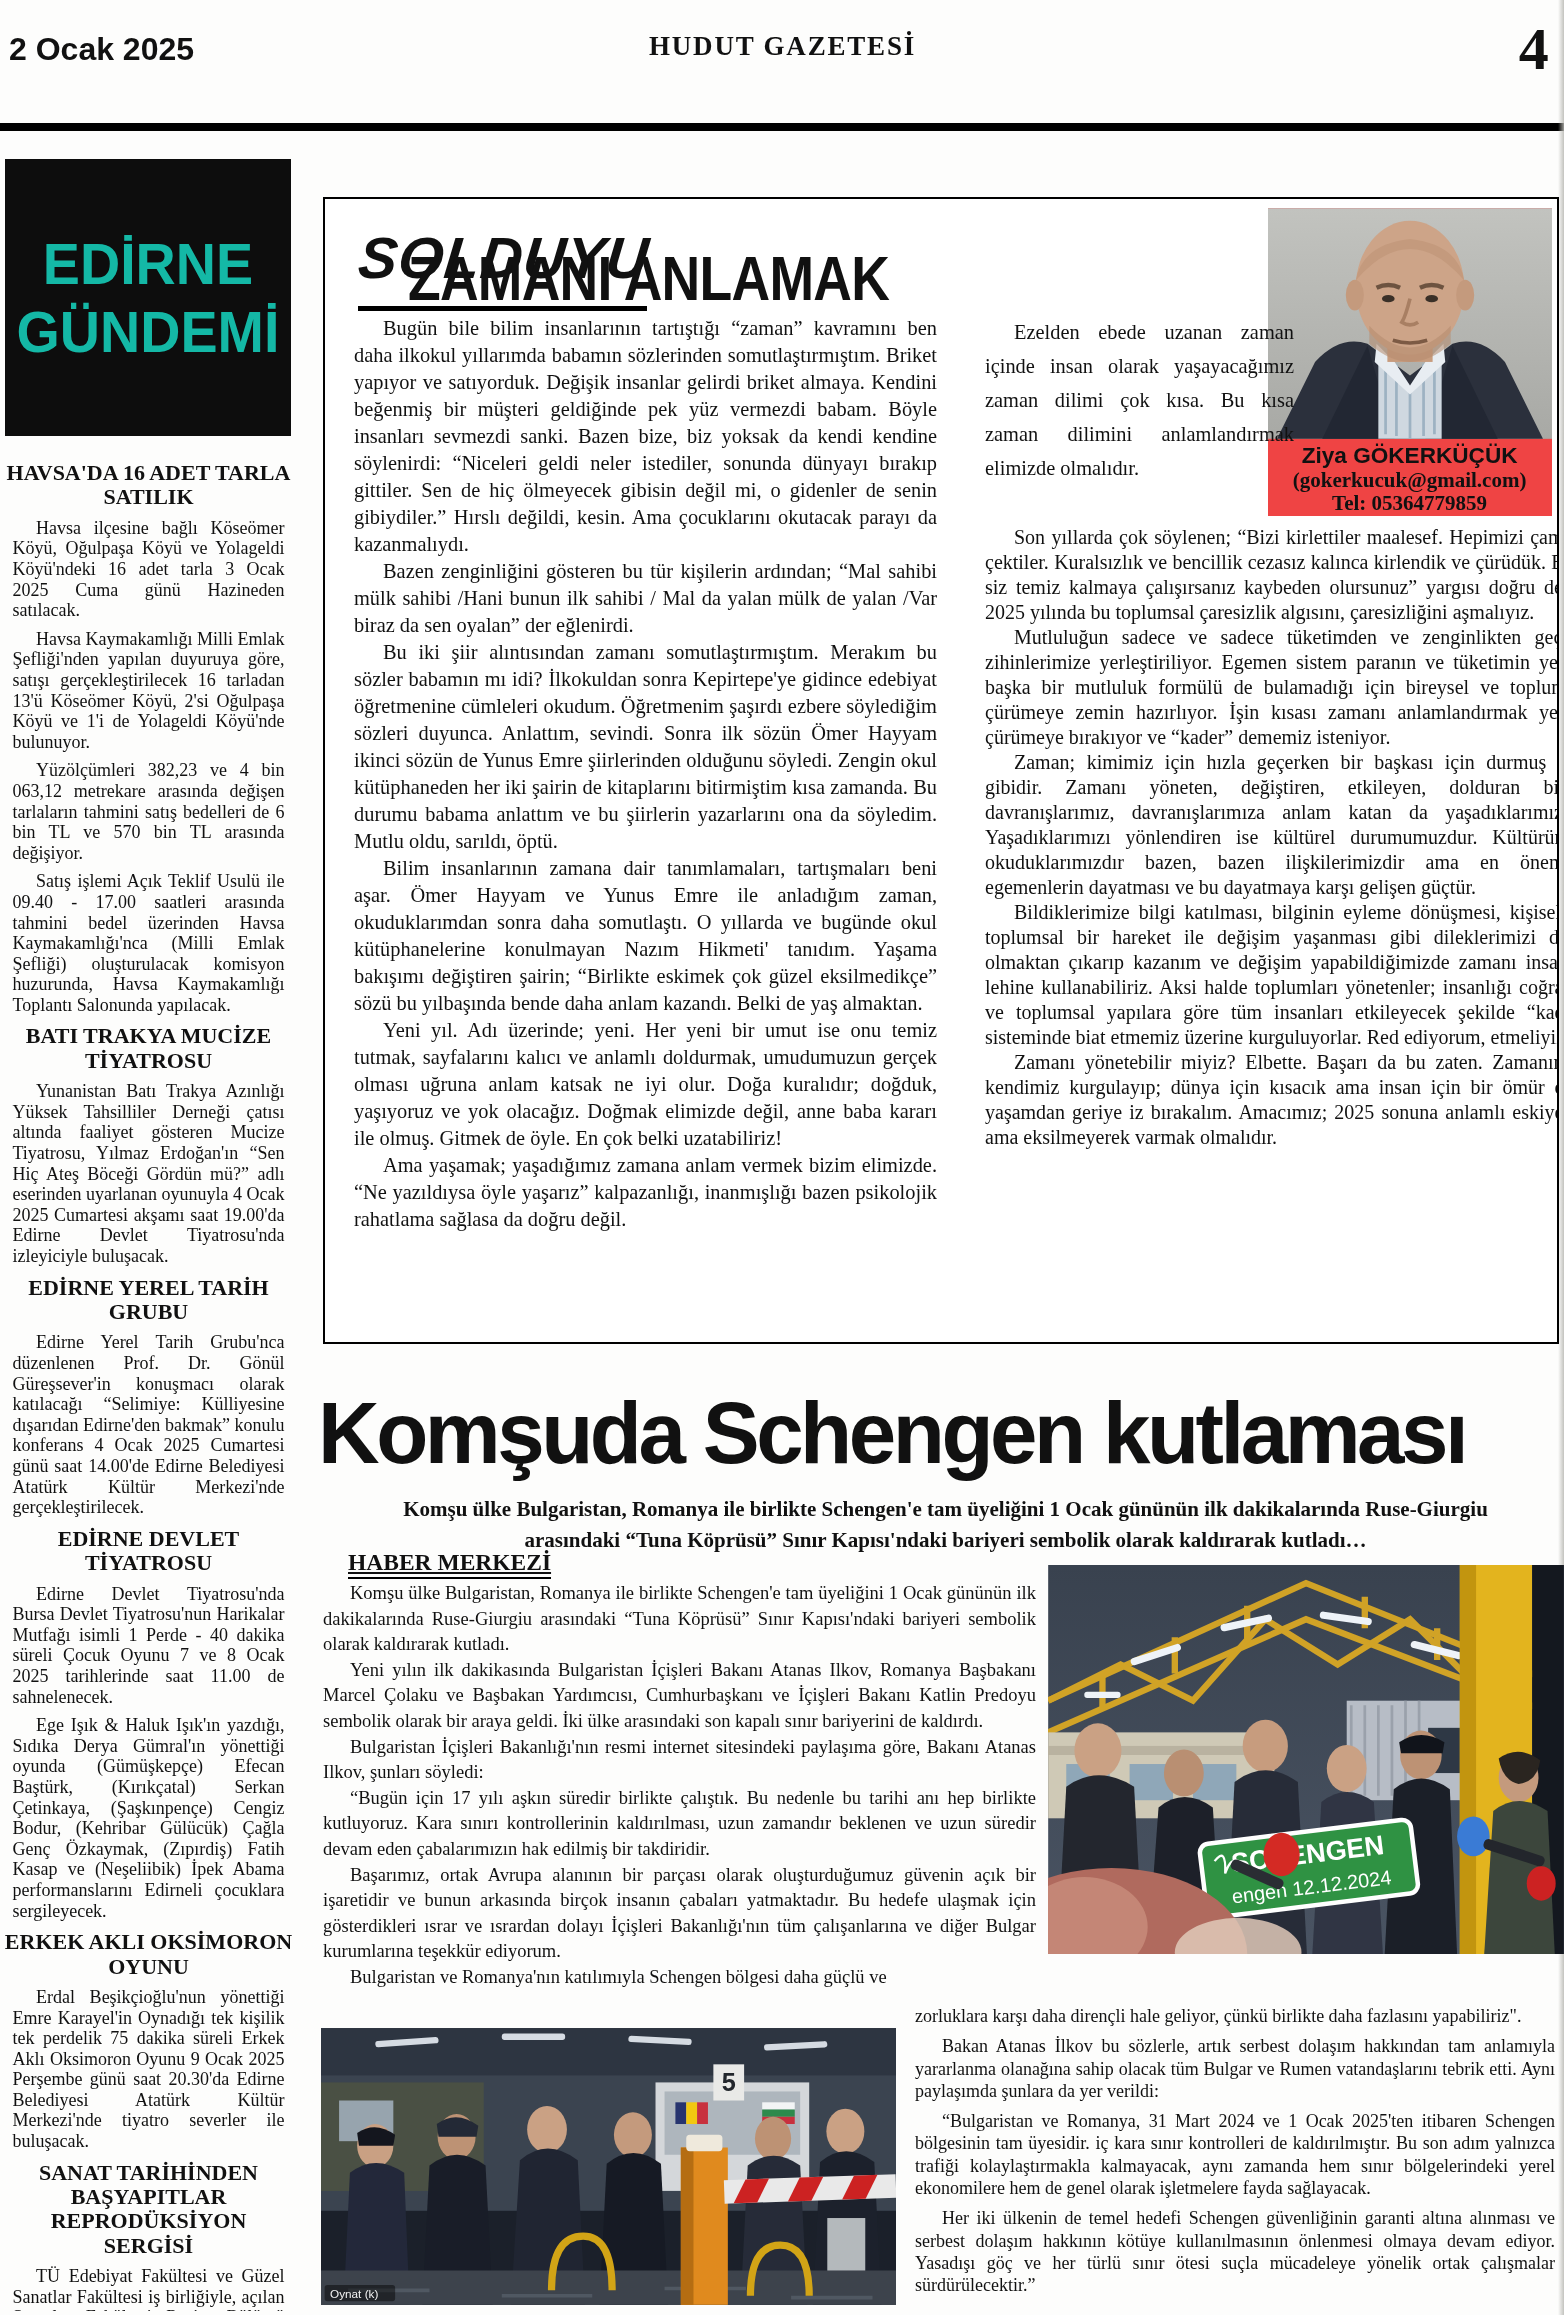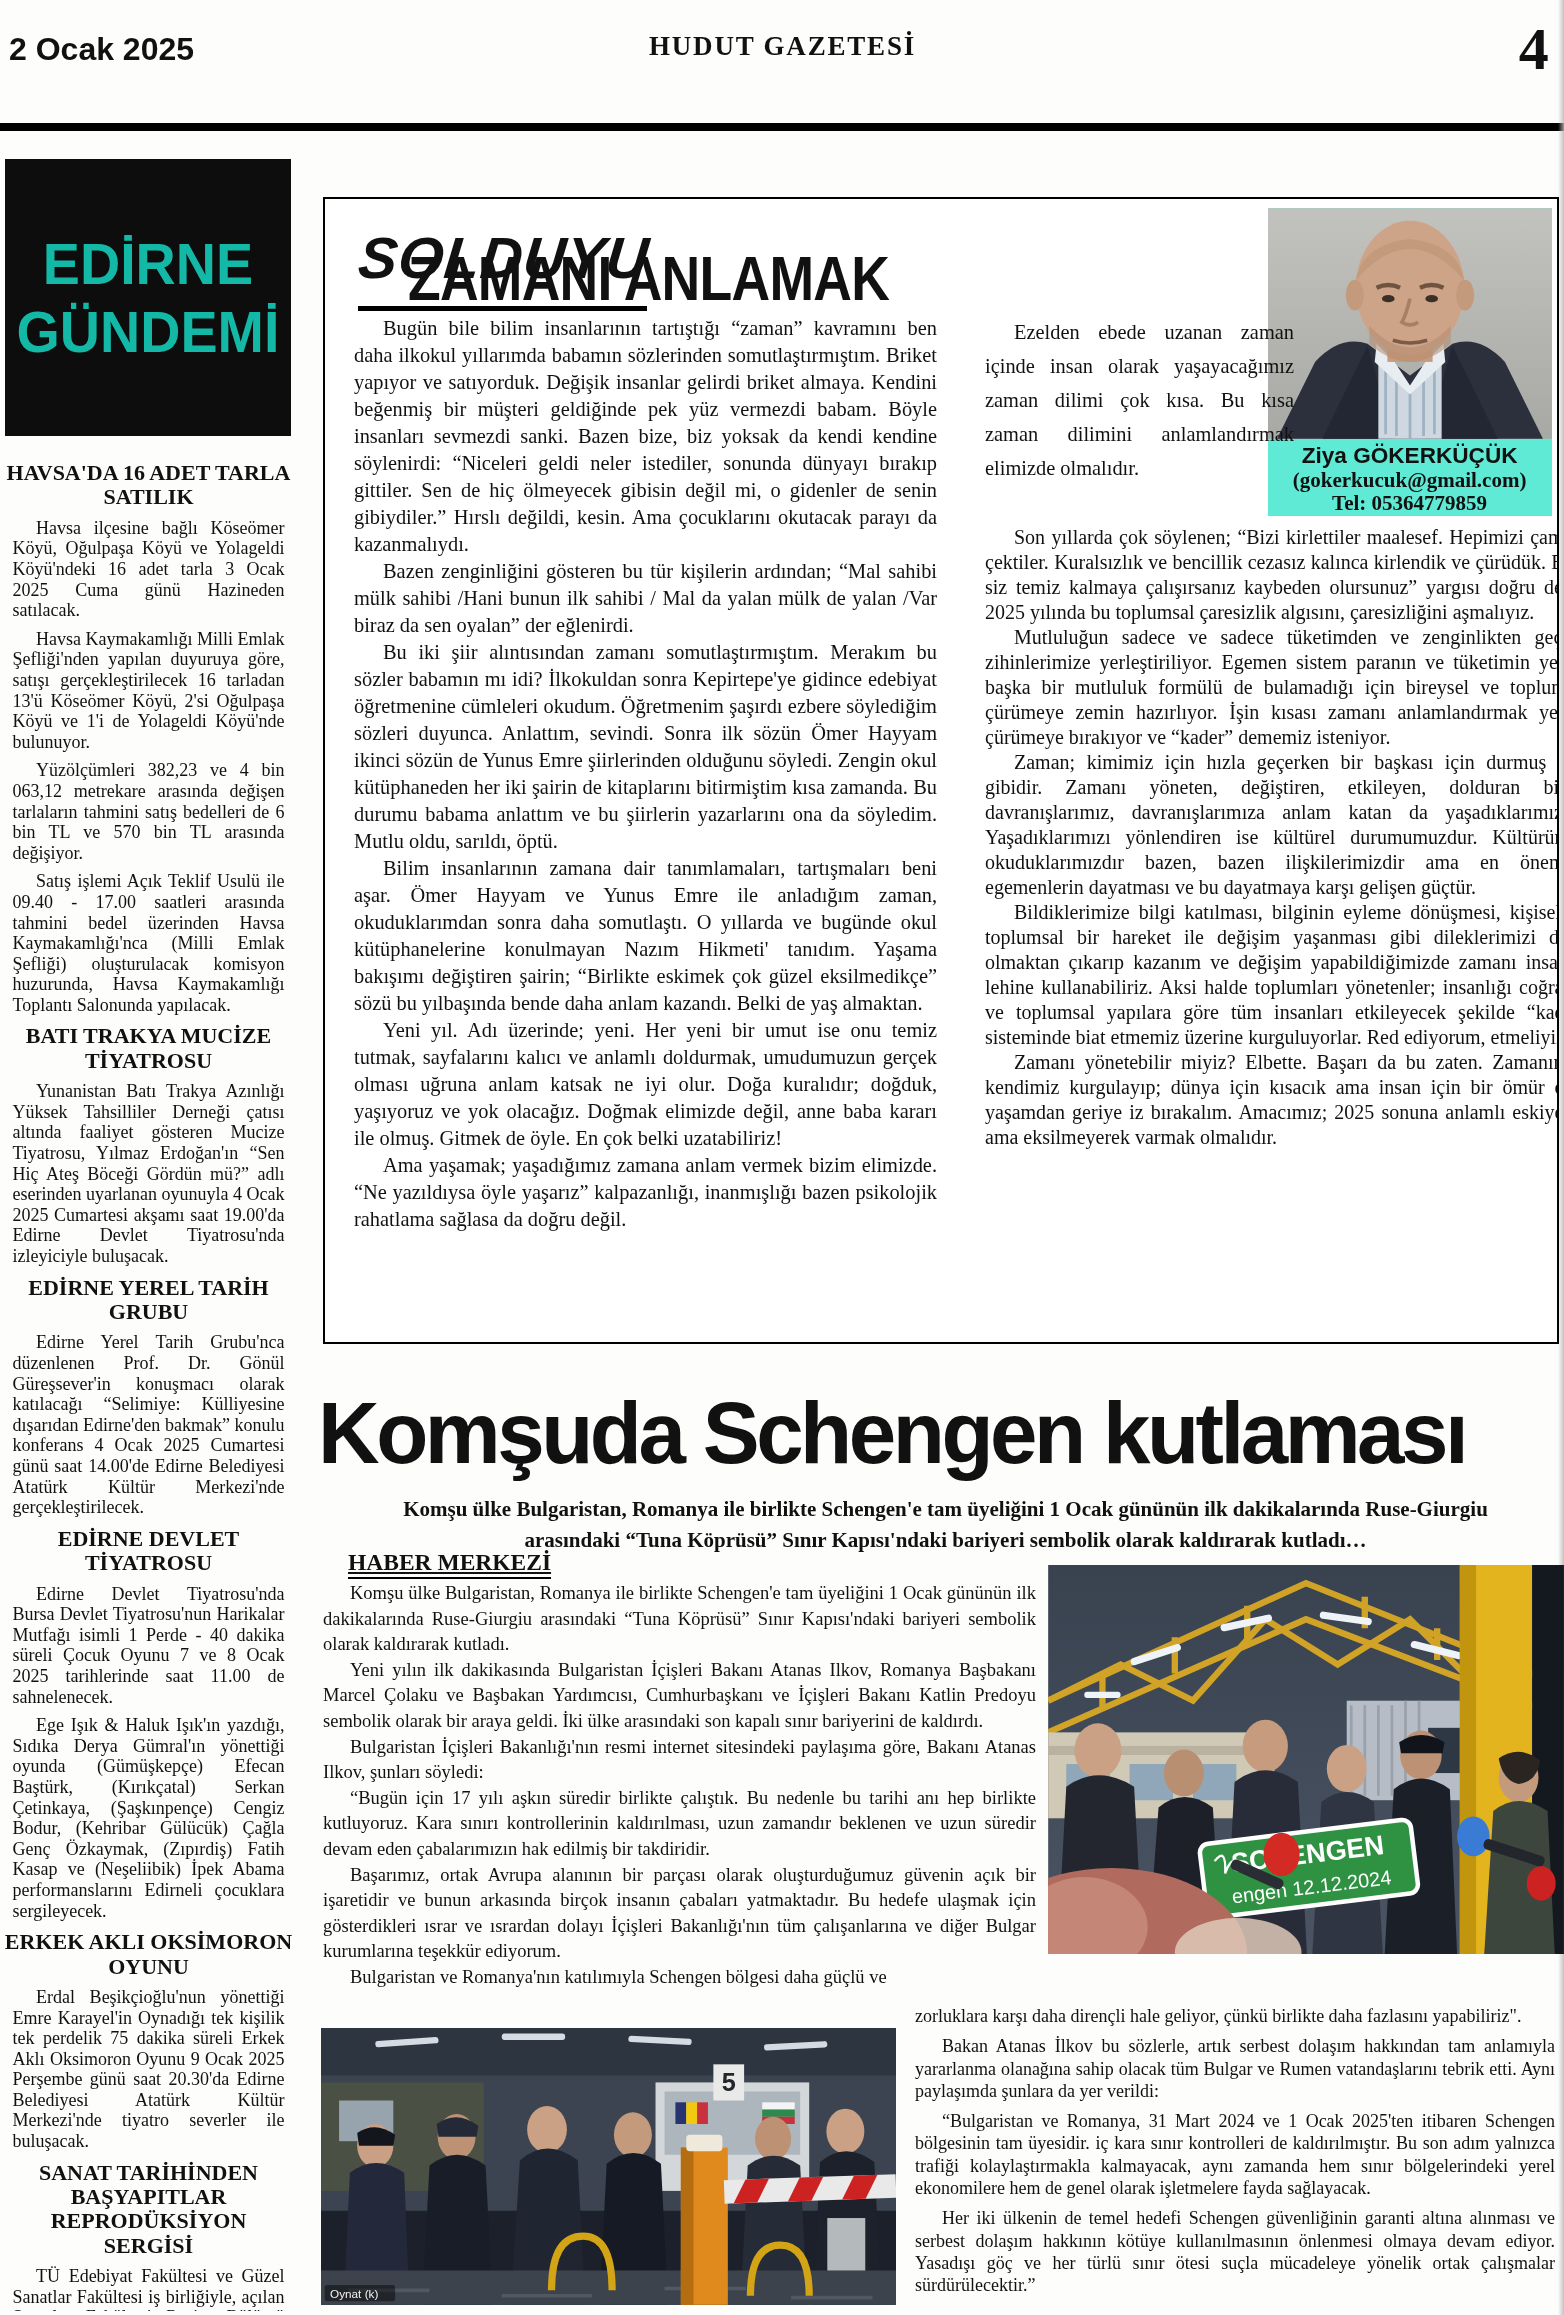--- a/index.html
+++ b/index.html
@@ -29,21 +29,21 @@
     font-size:58px;letter-spacing:0.9px;transform:skewX(-6deg);}
   .logo-rule{left:33px;top:107px;width:289px;height:5.4px;background:#000;}
   .art-headline{left:27px;top:43px;width:593px;text-align:center;font-family:"Liberation Sans",sans-serif;
     font-weight:900;font-size:63px;letter-spacing:-0.9px;transform:scaleX(0.85);transform-origin:center;white-space:nowrap;}
   .art-body{left:29px;top:116px;width:1203px;height:1024px;overflow:hidden;}
   .art-col1{position:absolute;left:0;top:0;width:583px;height:1024px;overflow:hidden;}
   .art-col1 p{margin:0;font-size:20.4px;line-height:27px;text-align:justify;text-indent:29px;}
   .art-col2{position:absolute;left:631px;top:0;width:604px;height:1024px;overflow:hidden;}
   .col2-intro{width:309px;height:210px;overflow:hidden;font-size:20.4px;line-height:34px;text-align:justify;text-indent:29px;margin:0;}
   .art-col2 p.fw{margin:0;font-size:20px;line-height:25px;text-align:justify;text-indent:29px;}
-  .author-block{right:5.4px;top:9px;width:284px;text-align:center;background:#5eead4;}
+  .author-block{right:5.4px;top:9px;width:284px;text-align:center;background:#ef4444;}
   .author-name{font-family:"Liberation Sans",sans-serif;font-weight:bold;font-size:22.6px;line-height:26px;margin-top:3.6px;}
   .author-mail{font-weight:bold;font-size:21px;line-height:23.5px;}
   .author-tel{font-weight:bold;font-size:21px;line-height:23.5px;}
   
   .sch-headline{left:318px;top:1382px;width:1247px;font-family:"Liberation Sans",sans-serif;font-weight:900;
     font-size:88px;letter-spacing:-3.6px;white-space:nowrap;transform:scaleX(0.97);transform-origin:left;}
   .sch-lede{left:362px;top:1494px;width:1167px;text-align:center;font-weight:bold;font-size:21px;line-height:31px;}
   .sch-kicker{left:348px;top:1549px;font-weight:bold;font-size:23.5px;border-bottom:2.7px solid #000;padding-bottom:0.9px;text-decoration:underline;}
   .sch-left{left:323px;top:1581px;width:713px;height:436px;overflow:hidden;}
   .sch-left p{margin:0;font-size:18.5px;line-height:25.6px;text-align:justify;text-indent:27px;}

